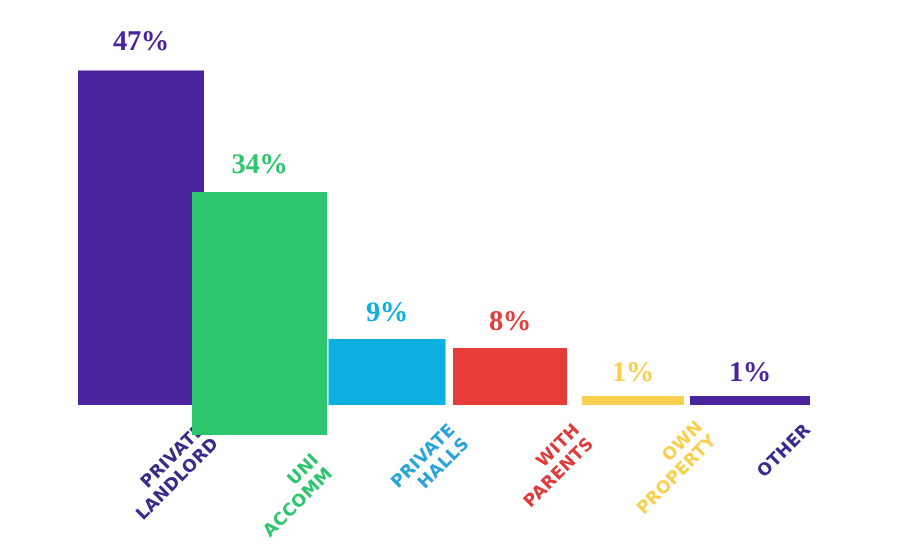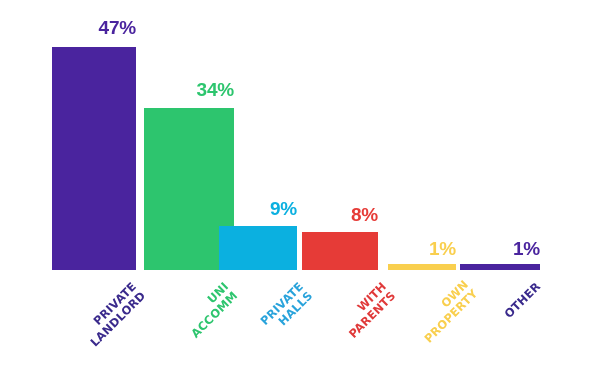--- a/index.html
+++ b/index.html
@@ -27,22 +27,22 @@
   .bar-column {
     position: absolute;
     bottom: 0;
     top: 0;
   }
 
   
   .value-label {
     position: absolute;
     width: 100%;
-    text-align: right;
-    font-family: Liberation Sans, sans-serif;
+    text-align: center;
+    font-family: Liberation Serif, serif;
     font-weight: bold;
     font-size: 19px;
     letter-spacing: -0.2px;
     line-height: 1;
     white-space: nowrap;
   }
 
   .bar-rect {
     position: absolute;
     left: 0;
@@ -67,21 +67,21 @@
 <body>
 
 <div id="chart-root">
 
   <div class="bar-column" style="left:52px; width:84px;">
     <div class="value-label" style="top:18px; color:#4A249E;">47%</div>
     <div class="bar-rect" style="top:47px; height:223px; background:#4A249E;"></div>
     <div class="cat-label" style="left:-18px; top:280px; width:96px; color:#3A2A8C;"><span>PRIVATE</span><br><span>LANDLORD</span></div>
   </div>
 
-  <div class="bar-column" style="left:144px; width:90px;">
+  <div class="bar-column" style="left:128px; width:90px;margin-top:20px;">
     <div class="value-label" style="top:80px; color:#2DC56E;">34%</div>
     <div class="bar-rect" style="top:108px; height:162px; background:#2DC56E;"></div>
     <div class="cat-label" style="left:-18px; top:280px; width:96px; color:#2DC56E;"><span>UNI</span><br><span>ACCOMM</span></div>
   </div>
 
   <div class="bar-column" style="left:219px; width:78px;">
     <div class="value-label" style="top:199px; color:#0BB0E0;">9%</div>
     <div class="bar-rect" style="top:226px; height:44px; background:#0BB0E0;"></div>
     <div class="cat-label" style="left:-18px; top:280px; width:96px; color:#29A3DB;"><span>PRIVATE</span><br><span>HALLS</span></div>
   </div>

